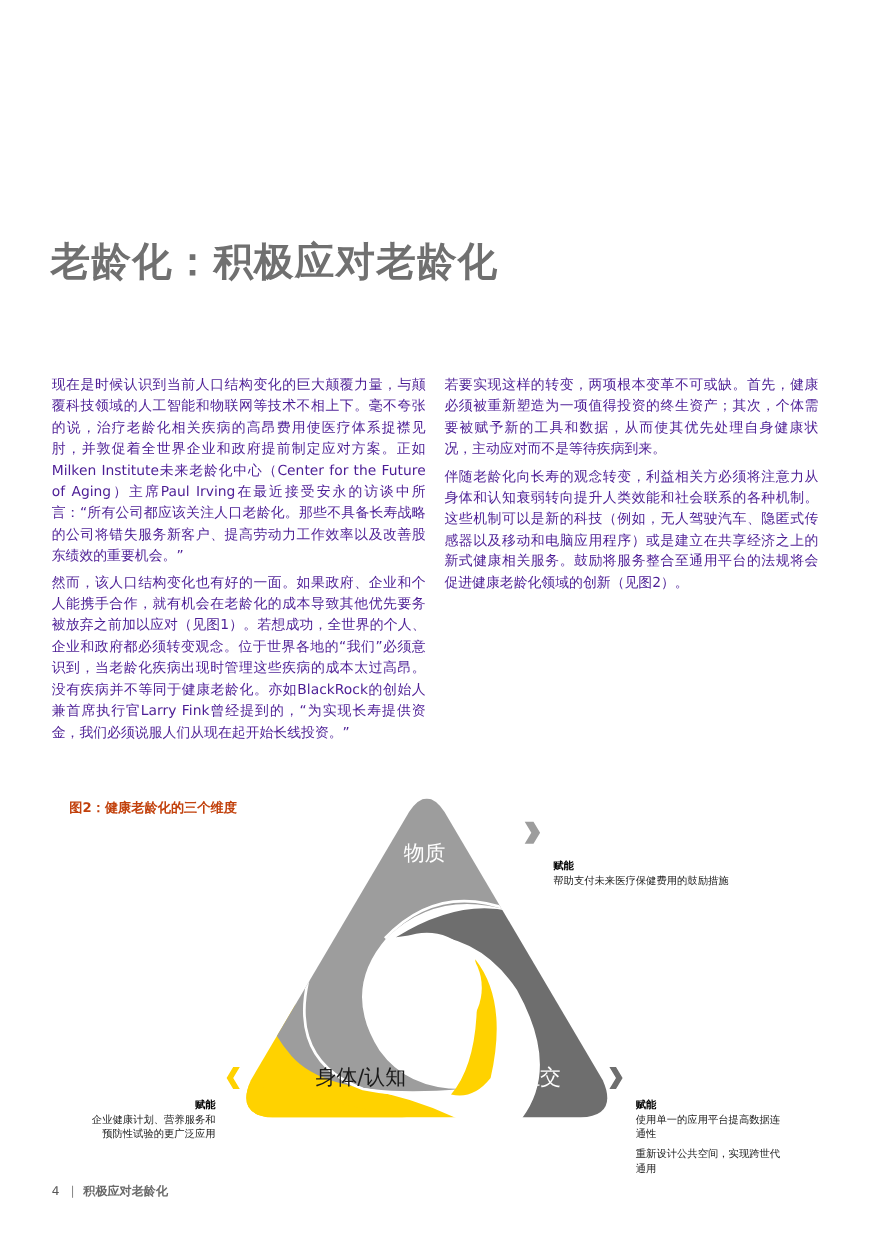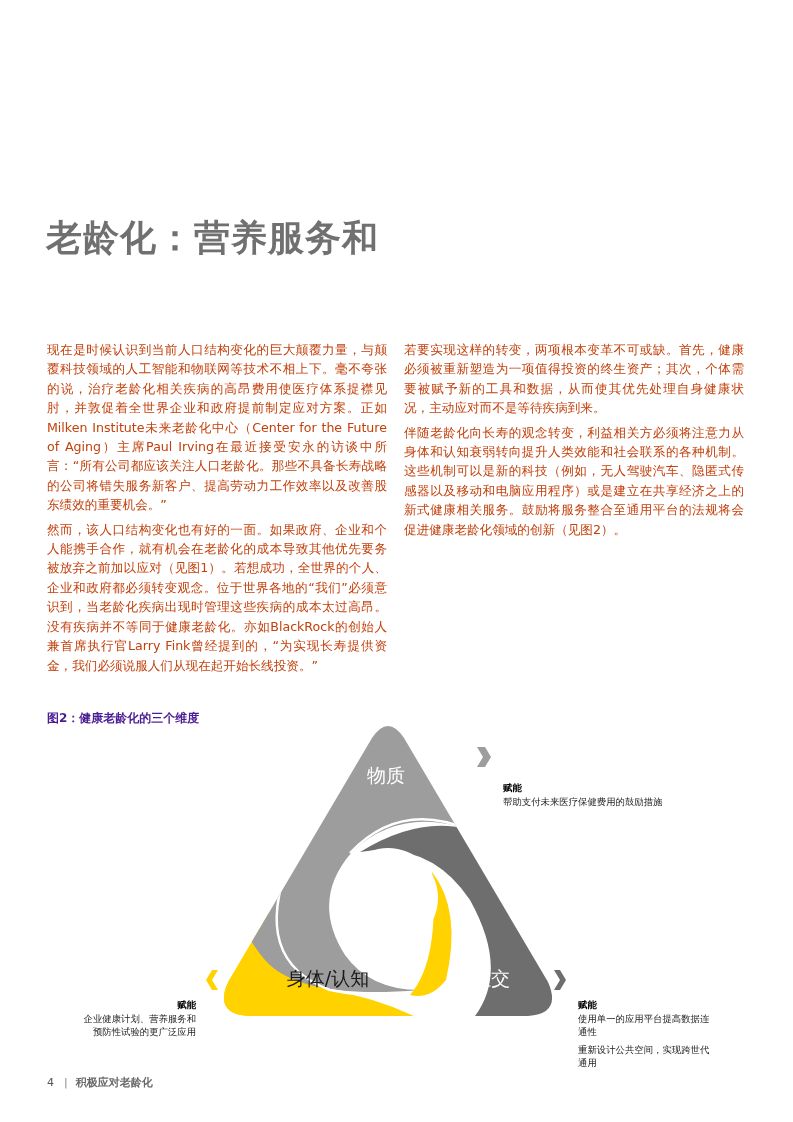--- a/index.html
+++ b/index.html
@@ -25,36 +25,36 @@
       letter-spacing: 1px;
       margin: 0;
       white-space: nowrap;
     }
     .col {
       position: absolute;
       top: 340px;
       width: 340px;
       font-size: 12.6px;
       line-height: 19.4px;
-      color: #c2410c;
+      color: #4c1d95;
     }
     .col-left { left: 47px; }
     .col-right { left: 404px; }
     .col p {
       margin: 0 0 5px 0;
       text-align: justify;
     }
     .figure-caption {
       position: absolute;
       left: 47px;
       top: 710px;
       font-size: 12px;
       font-weight: bold;
-      color: #4c1d95;
-      margin: 0;
+      color: #c2410c;
+      margin: 16px;
     }
     .diagram {
       position: absolute;
       left: 0;
       top: 0;
     }
     .seg-label {
       font-family: "DejaVu Sans", "Liberation Sans", sans-serif;
       font-size: 19px;
     }
@@ -92,21 +92,21 @@
     }
     .footer .footer-title {
       font-weight: bold;
       color: #6a6a6a;
       text-align: center;
     }
   </style>
 </head>
 <body>
 
-<h1 class="page-title">老龄化：营养服务和</h1>
+<h1 class="page-title">老龄化：积极应对老龄化</h1>
 
 <div class="col col-left">
   <p>现在是时候认识到当前人口结构变化的巨大颠覆力量，与颠覆科技领域的人工智能和物联网等技术不相上下。毫不夸张的说，治疗老龄化相关疾病的高昂费用使医疗体系捉襟见肘，并敦促着全世界企业和政府提前制定应对方案。正如Milken Institute未来老龄化中心（Center for the Future of Aging）主席Paul Irving在最近接受安永的访谈中所言：“所有公司都应该关注人口老龄化。那些不具备长寿战略的公司将错失服务新客户、提高劳动力工作效率以及改善股东绩效的重要机会。”</p>
   <p>然而，该人口结构变化也有好的一面。如果政府、企业和个人能携手合作，就有机会在老龄化的成本导致其他优先要务被放弃之前加以应对（见图1）。若想成功，全世界的个人、企业和政府都必须转变观念。位于世界各地的“我们”必须意识到，当老龄化疾病出现时管理这些疾病的成本太过高昂。没有疾病并不等同于健康老龄化。亦如BlackRock的创始人兼首席执行官Larry Fink曾经提到的，“为实现长寿提供资金，我们必须说服人们从现在起开始长线投资。”</p>
 </div>
 
 <div class="col col-right">
   <p>若要实现这样的转变，两项根本变革不可或缺。首先，健康必须被重新塑造为一项值得投资的终生资产；其次，个体需要被赋予新的工具和数据，从而使其优先处理自身健康状况，主动应对而不是等待疾病到来。</p>
   <p>伴随老龄化向长寿的观念转变，利益相关方必须将注意力从身体和认知衰弱转向提升人类效能和社会联系的各种机制。这些机制可以是新的科技（例如，无人驾驶汽车、隐匿式传感器以及移动和电脑应用程序）或是建立在共享经济之上的新式健康相关服务。鼓励将服务整合至通用平台的法规将会促进健康老龄化领域的创新（见图2）。</p>
 </div>

